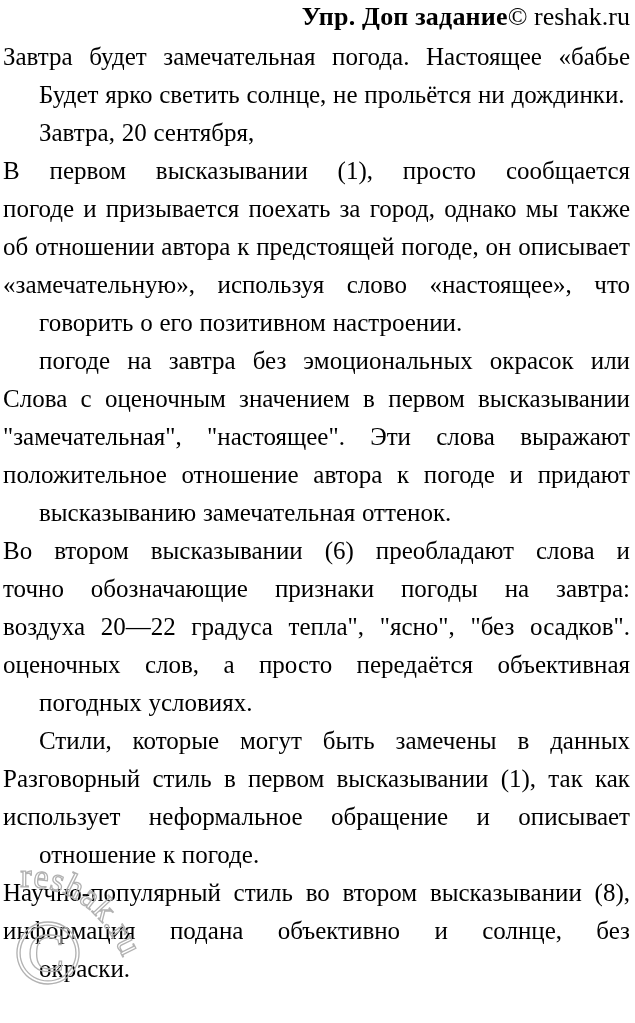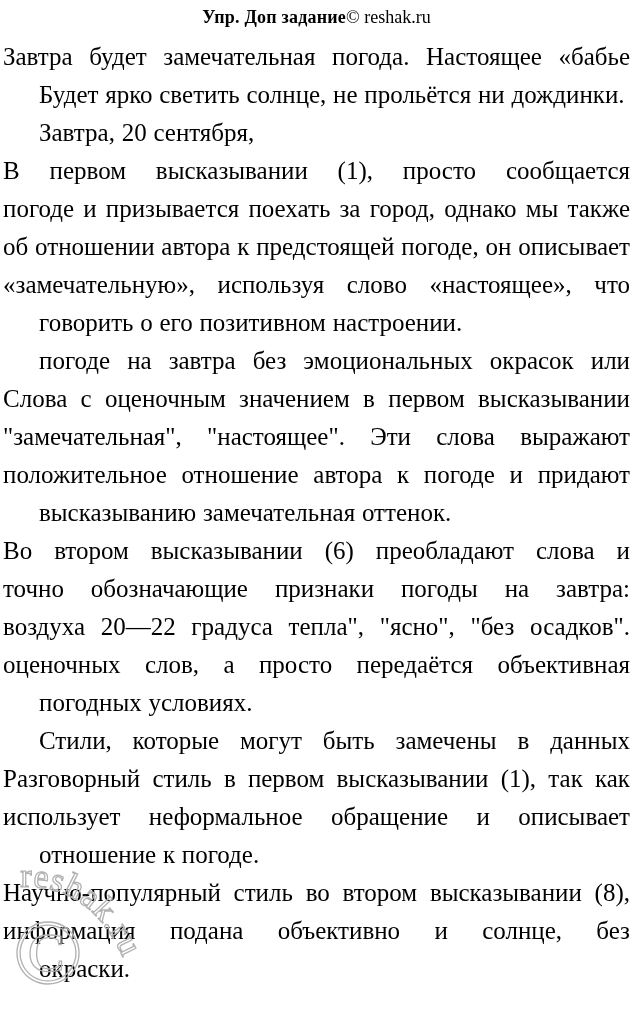--- a/index.html
+++ b/index.html
@@ -4,22 +4,22 @@
 <style>
   html, body { margin: 0; padding: 0; }
   body {
     width: 635px; height: 1023px;
     background: #ffffff; color: #000000;
     font-family: "Liberation Serif", serif;
     position: relative; overflow: hidden;
   }
   .page { padding: 0 5px 0 3px; position: relative; z-index: 1; }
   .doc-header {
-    display: flex; justify-content: center; align-items: baseline;
-    height: 38px; font-size: 18px; line-height: 34px;
+    display: flex; justify-content: flex-end; align-items: baseline;
+    height: 38px; font-size: 26px; line-height: 34px;
   }
   .doc-title { font-weight: bold; letter-spacing: 0.2px; }
   .doc-copyright { font-weight: normal; }
   .doc-body { }
   .pline {
     font-size: 25px; line-height: 38px; height: 38px; overflow: hidden;
     text-align: justify; text-align-last: justify;
     word-spacing: 0.5px;
   }
   .pline-end { text-align-last: left; margin-left: 36px; }

